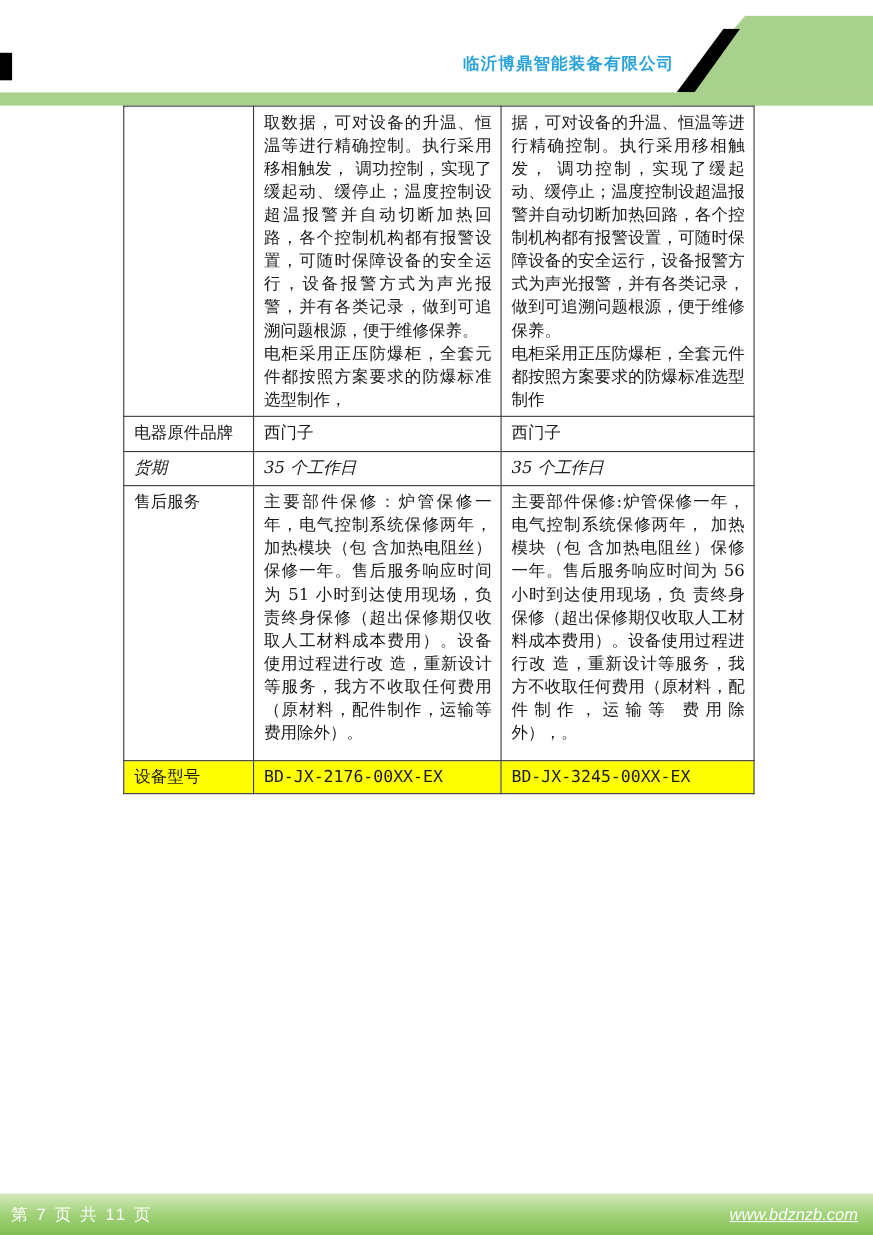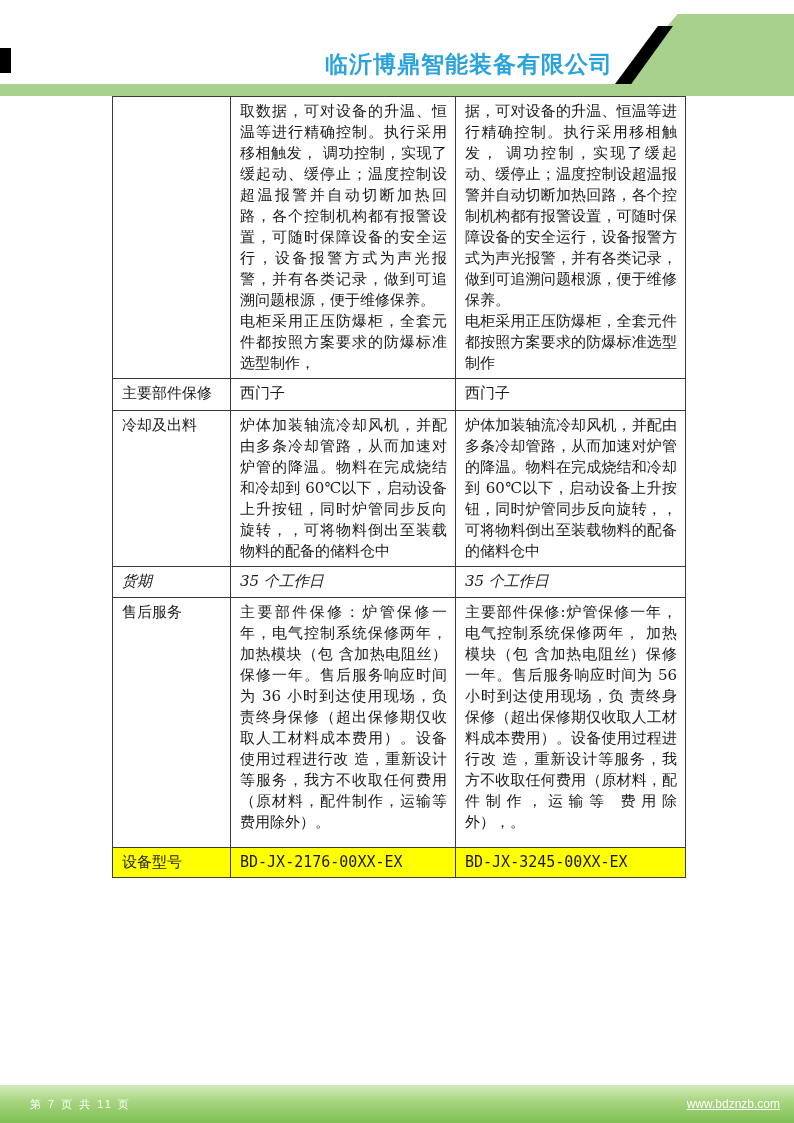--- a/index.html
+++ b/index.html
@@ -40,21 +40,21 @@
     left: 615px; top: 26px;
     width: 58px; height: 58px;
     background: #000;
     clip-path: polygon(74% 0, 100% 0, 28% 100%, 0 100%);
   }
   .company-name {
     position: absolute;
     top: 49px; right: 181px;
     font-family: "Liberation Sans", sans-serif;
     font-weight: bold;
-    font-size: 23px;
+    font-size: 15px;
     color: #29a3dc;
     letter-spacing: 1px;
     white-space: nowrap;
   }
 
   
   table.spec {
     position: absolute;
     left: 112px; top: 96px;
     width: 573px;
@@ -98,29 +98,29 @@
     width: 794px; height: 38px;
     background: linear-gradient(180deg, #d5eabc 0%, #a5d47e 45%, #8ac55e 85%, #7fbd55 100%);
     display: flex;
     align-items: center;
     justify-content: space-between;
     padding: 0 14px 0 10px;
     font-family: "Liberation Sans", sans-serif;
   }
   .page-info {
     color: #ffffff;
-    font-size: 11px;
+    font-size: 15px;
     letter-spacing: 2px;
-    margin-left: 20px;
   }
   .site-link {
     color: #ffffff;
-    font-size: 12px;
+    font-size: 15px;
     text-decoration: underline;
     cursor: pointer;
+    font-style: italic;
   }
 </style>
 </head>
 <body>
 
 <div class="page">
 
   <div class="black-square"></div>
   <div class="green-corner"></div>
   <div class="black-stripe"></div>
@@ -135,37 +135,32 @@
     </colgroup>
     <tbody>
       <tr class="r-cont">
         <td class="label-cell"></td>
         <td>取数据，可对设备的升温、恒温等进行精确控制。执行采用移相触发， 调功控制，实现了缓起动、缓停止；温度控制设超温报警并自动切断加热回路，各个控制机构都有报警设置，可随时保障设备的安全运行，设备报警方式为声光报警，并有各类记录，做到可追溯问题根源，便于维修保养。
 电柜采用正压防爆柜，全套元件都按照方案要求的防爆标准选型制作，</td>
         <td>据，可对设备的升温、恒温等进行精确控制。执行采用移相触发， 调功控制，实现了缓起动、缓停止；温度控制设超温报警并自动切断加热回路，各个控制机构都有报警设置，可随时保障设备的安全运行，设备报警方式为声光报警，并有各类记录，做到可追溯问题根源，便于维修保养。
 电柜采用正压防爆柜，全套元件都按照方案要求的防爆标准选型制作</td>
       </tr>
       <tr class="r-brand">
-        <td class="label-cell">主要部件保修</td>
+        <td class="label-cell">电器原件品牌</td>
         <td>西门子</td>
         <td>西门子</td>
-      </tr>
-      <tr class="r-cool">
-        <td class="label-cell">冷却及出料</td>
-        <td>炉体加装轴流冷却风机，并配由多条冷却管路，从而加速对炉管的降温。物料在完成烧结和冷却到 60℃以下，启动设备上升按钮，同时炉管同步反向旋转，，可将物料倒出至装载物料的配备的储料仓中</td>
-        <td>炉体加装轴流冷却风机，并配由多条冷却管路，从而加速对炉管的降温。物料在完成烧结和冷却到 60℃以下，启动设备上升按钮，同时炉管同步反向旋转，，可将物料倒出至装载物料的配备的储料仓中</td>
       </tr>
       <tr class="r-lead">
         <td class="label-cell">货期</td>
         <td>35 个工作日</td>
         <td>35 个工作日</td>
       </tr>
       <tr class="r-after">
         <td class="label-cell">售后服务</td>
-        <td>主要部件保修：炉管保修一年，电气控制系统保修两年，加热模块（包 含加热电阻丝）保修一年。售后服务响应时间为 36 小时到达使用现场，负责终身保修（超出保修期仅收取人工材料成本费用）。设备使用过程进行改 造，重新设计等服务，我方不收取任何费用（原材料，配件制作，运输等 费用除外）。</td>
+        <td>主要部件保修：炉管保修一年，电气控制系统保修两年，加热模块（包 含加热电阻丝）保修一年。售后服务响应时间为 51 小时到达使用现场，负责终身保修（超出保修期仅收取人工材料成本费用）。设备使用过程进行改 造，重新设计等服务，我方不收取任何费用（原材料，配件制作，运输等 费用除外）。</td>
         <td>主要部件保修:炉管保修一年，电气控制系统保修两年， 加热模块（包 含加热电阻丝）保修一年。售后服务响应时间为 56 小时到达使用现场，负 责终身保修（超出保修期仅收取人工材料成本费用）。设备使用过程进行改 造，重新设计等服务，我方不收取任何费用（原材料，配件制作，运输等 费用除外），。</td>
       </tr>
       <tr class="r-model">
         <td class="label-cell">设备型号</td>
         <td>BD-JX-2176-00XX-EX</td>
         <td>BD-JX-3245-00XX-EX</td>
       </tr>
     </tbody>
   </table>
 

